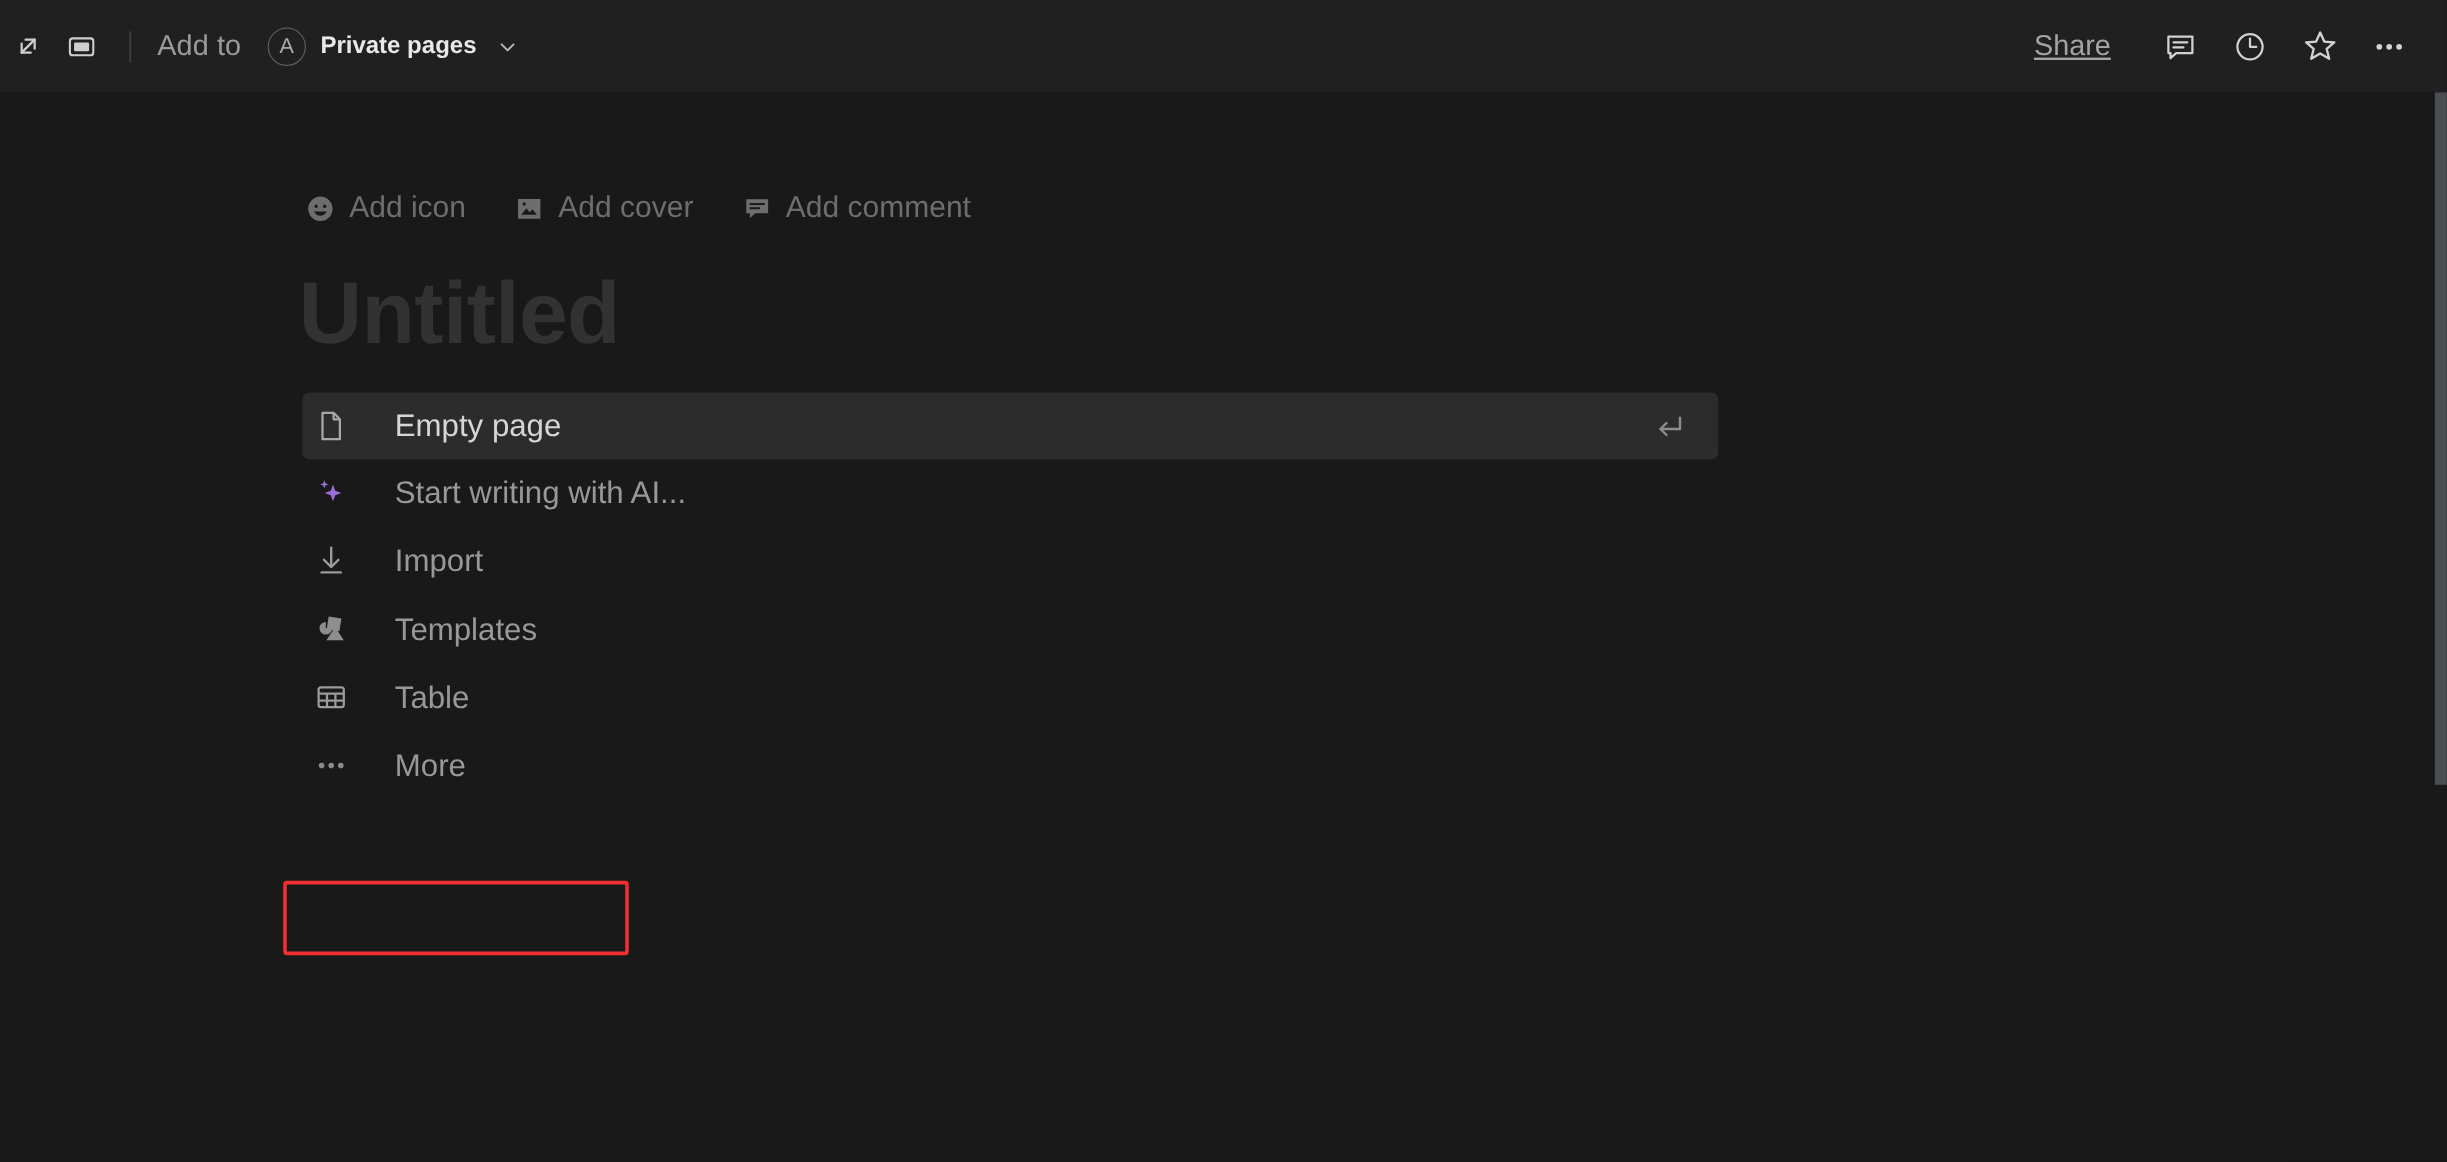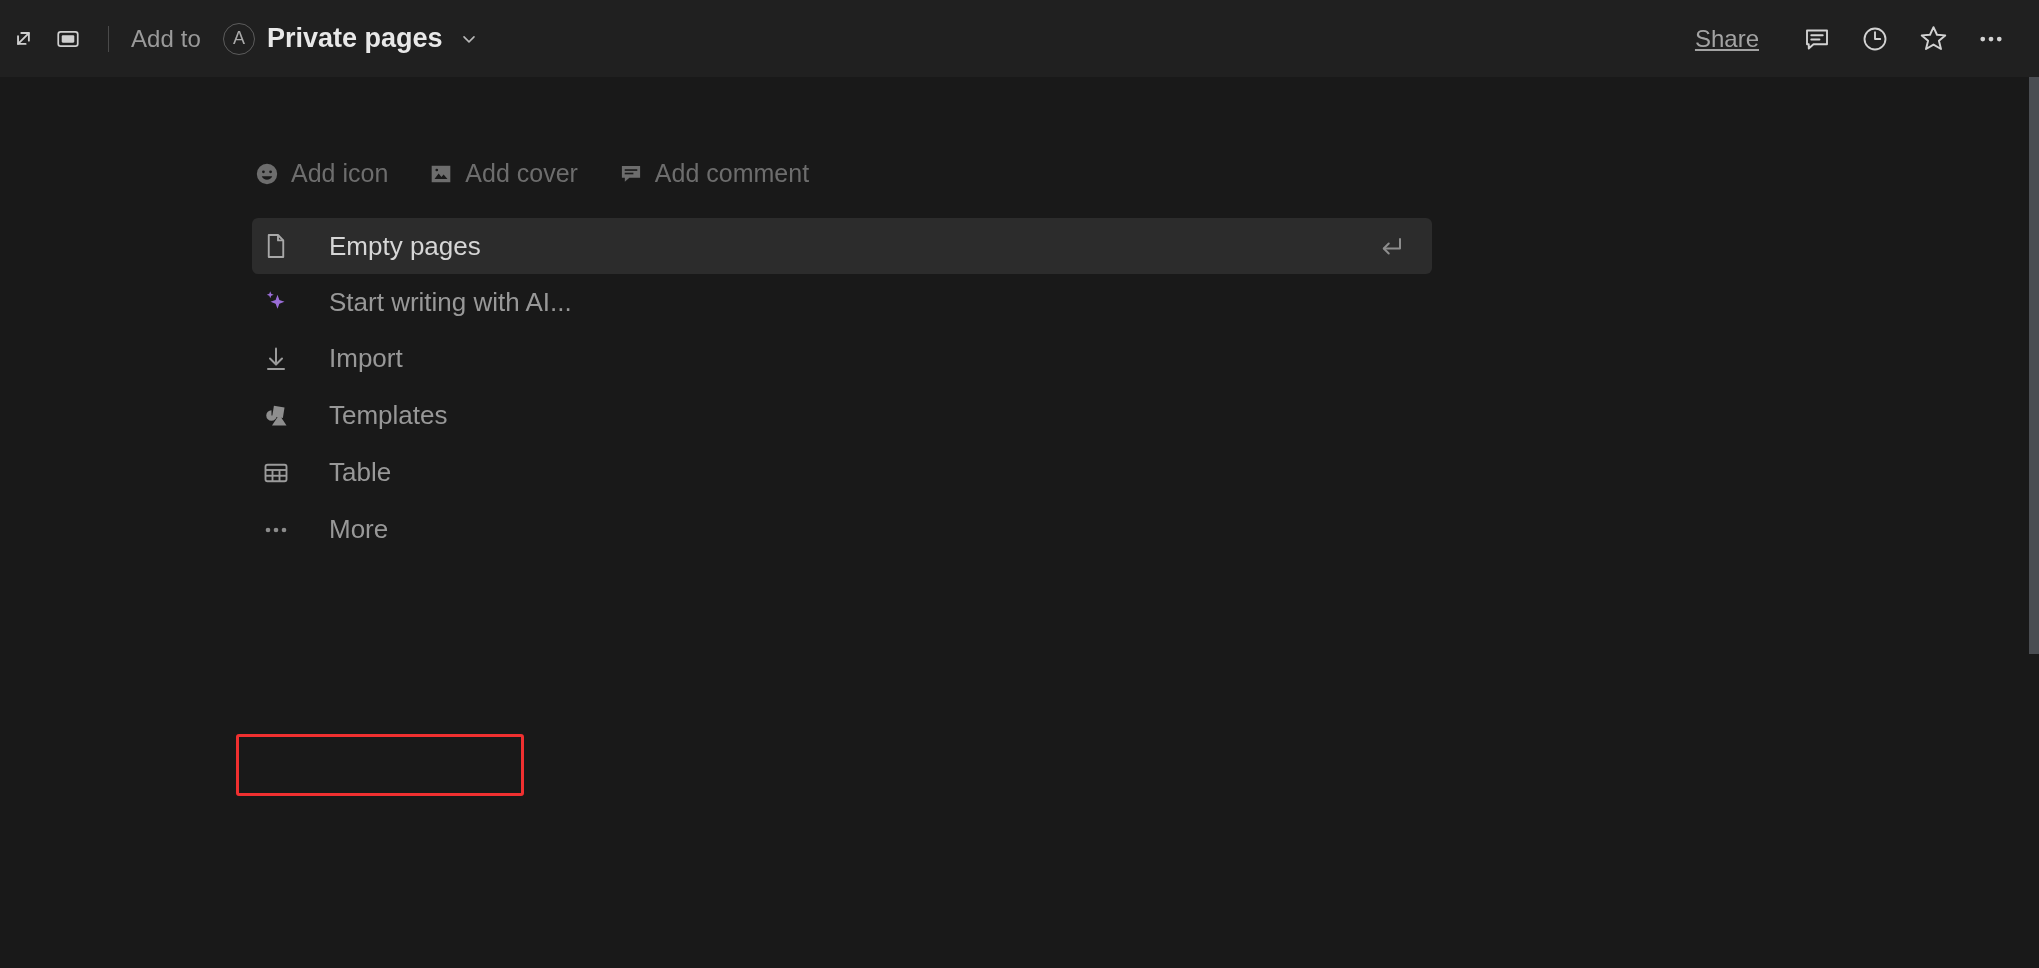--- a/index.html
+++ b/index.html
@@ -70,21 +70,21 @@
     border-radius: 50%;
     border: 1.5px solid #5c5c5c;
     display: flex;
     align-items: center;
     justify-content: center;
     font-size: 18px;
     color: #a9a9a9;
     box-sizing: border-box;
   }
   .crumb-text {
-    font-size: 27px;
+    font-size: 20px;
     font-weight: bold;
     color: #e8e8e8;
     white-space: nowrap;
   }
   .chev {
     margin-left: 4px;
     display: flex;
     align-items: center;
   }
   .topbar-right {
@@ -345,31 +345,32 @@
           <svg width="26" height="26" viewBox="0 0 24 24" fill="#6d6d6d">
             <path d="M3.6 4.6h16.8v10.8h-9.9l-4.2 3.8v-3.8H3.6z"></path>
             <rect x="6.2" y="7.6" width="11.6" height="1.5" fill="#191919"></rect>
             <rect x="6.2" y="10.8" width="8" height="1.5" fill="#191919"></rect>
           </svg>
         </span>
         <span>Add comment</span>
       </div>
     </div>
 
+    <div class="title">Untitled</div>
 
     <div class="suggest-list">
 
       <div class="row selected">
         <span class="row-icon">
           <svg width="30" height="30" viewBox="0 0 24 24" fill="none" stroke="#a8a8a8" stroke-width="1.5" stroke-linejoin="round">
             <path d="M6.2 3.2h7.4l4.2 4.3v13.3H6.2z"></path>
             <polyline points="13.6,3.2 13.6,7.5 17.8,7.5"></polyline>
           </svg>
         </span>
-        <span class="row-label">Empty pages</span>
+        <span class="row-label">Empty page</span>
         <span class="enter-hint">
           <svg width="30" height="30" viewBox="0 0 24 24" fill="none" stroke="#8d8d8d" stroke-width="1.6" stroke-linecap="round" stroke-linejoin="round">
             <polyline points="19.2,6.4 19.2,14 6.4,14"></polyline>
             <polyline points="10.2,10 6.2,14 10.2,18"></polyline>
           </svg>
         </span>
       </div>
 
       <div class="row">
         <span class="row-icon">

